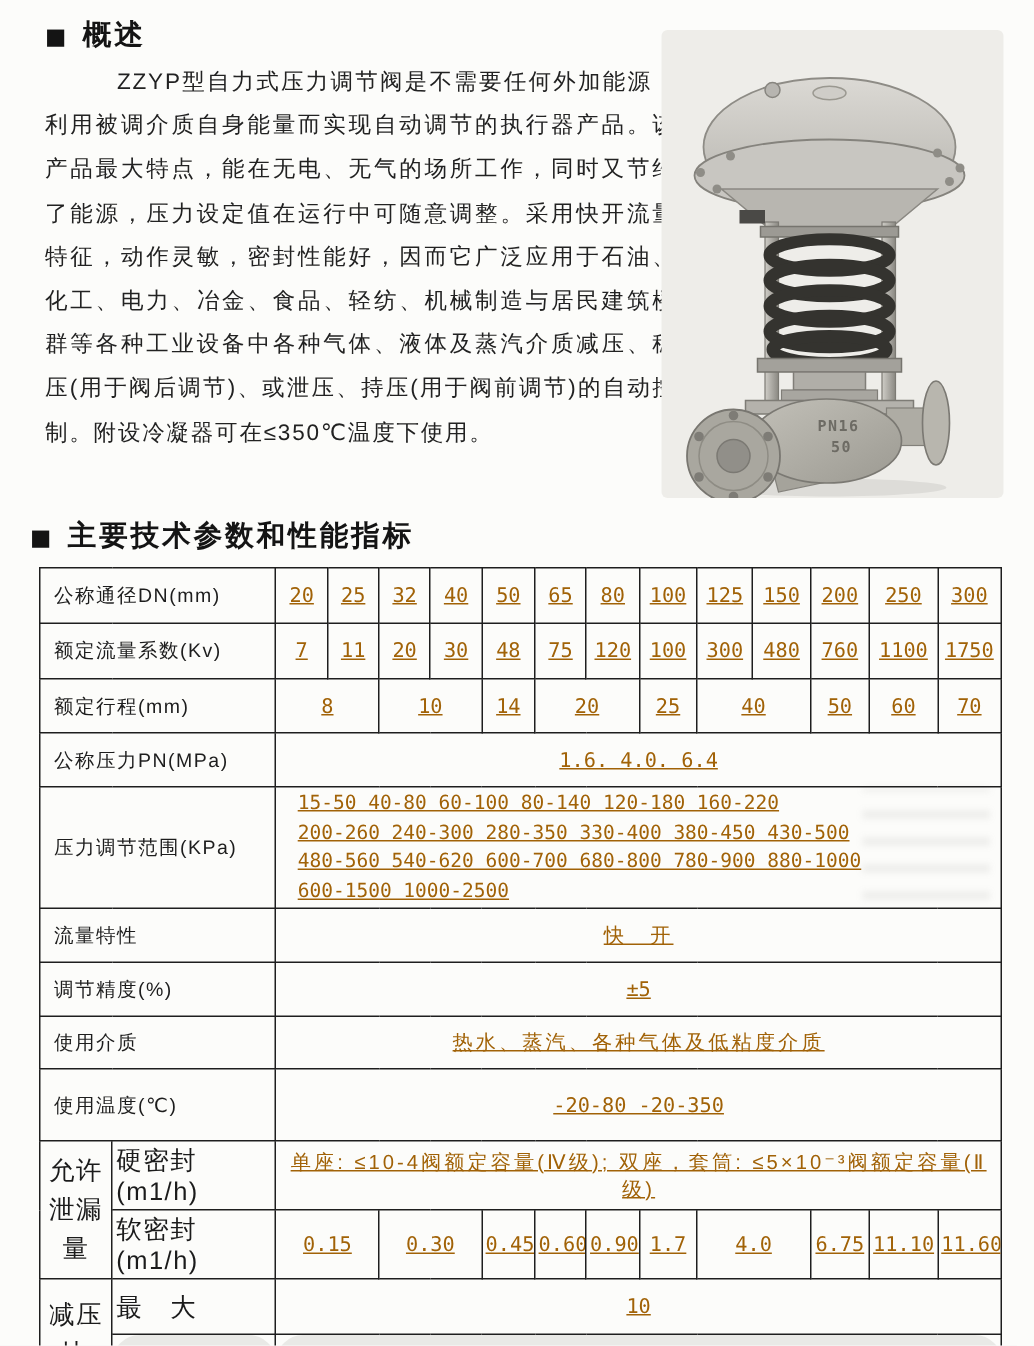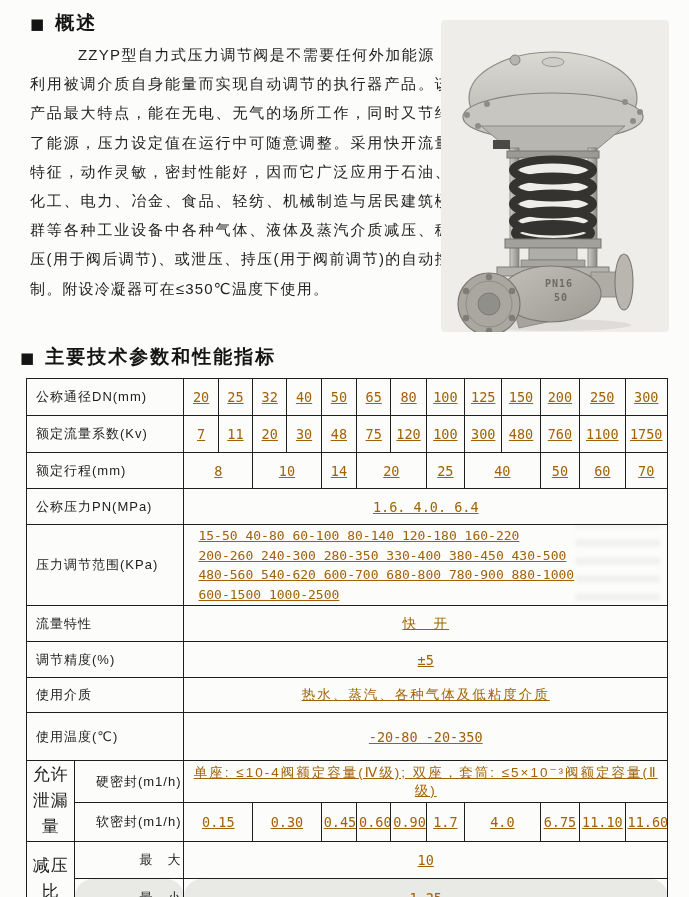--- a/index.html
+++ b/index.html
@@ -68,22 +68,22 @@
     color:#1d1d1d;
   }
   .group-cell{
     text-align:center;
     font-size:17px;
     letter-spacing:1px;
     white-space:pre-line;
     line-height:26px;
   }
   .sub-cell{
-    text-align:right;
-    font-size:13px;
+    text-align:left;
+    font-size:17px;
     letter-spacing:1px;
   }
   .value-cell{
     text-align:center;
     font-family:"DejaVu Sans Mono","Liberation Mono",monospace;
     font-size:13.5px;
     color:#a16207;
     text-decoration:underline;
   }
   .value-cell.cjk{

